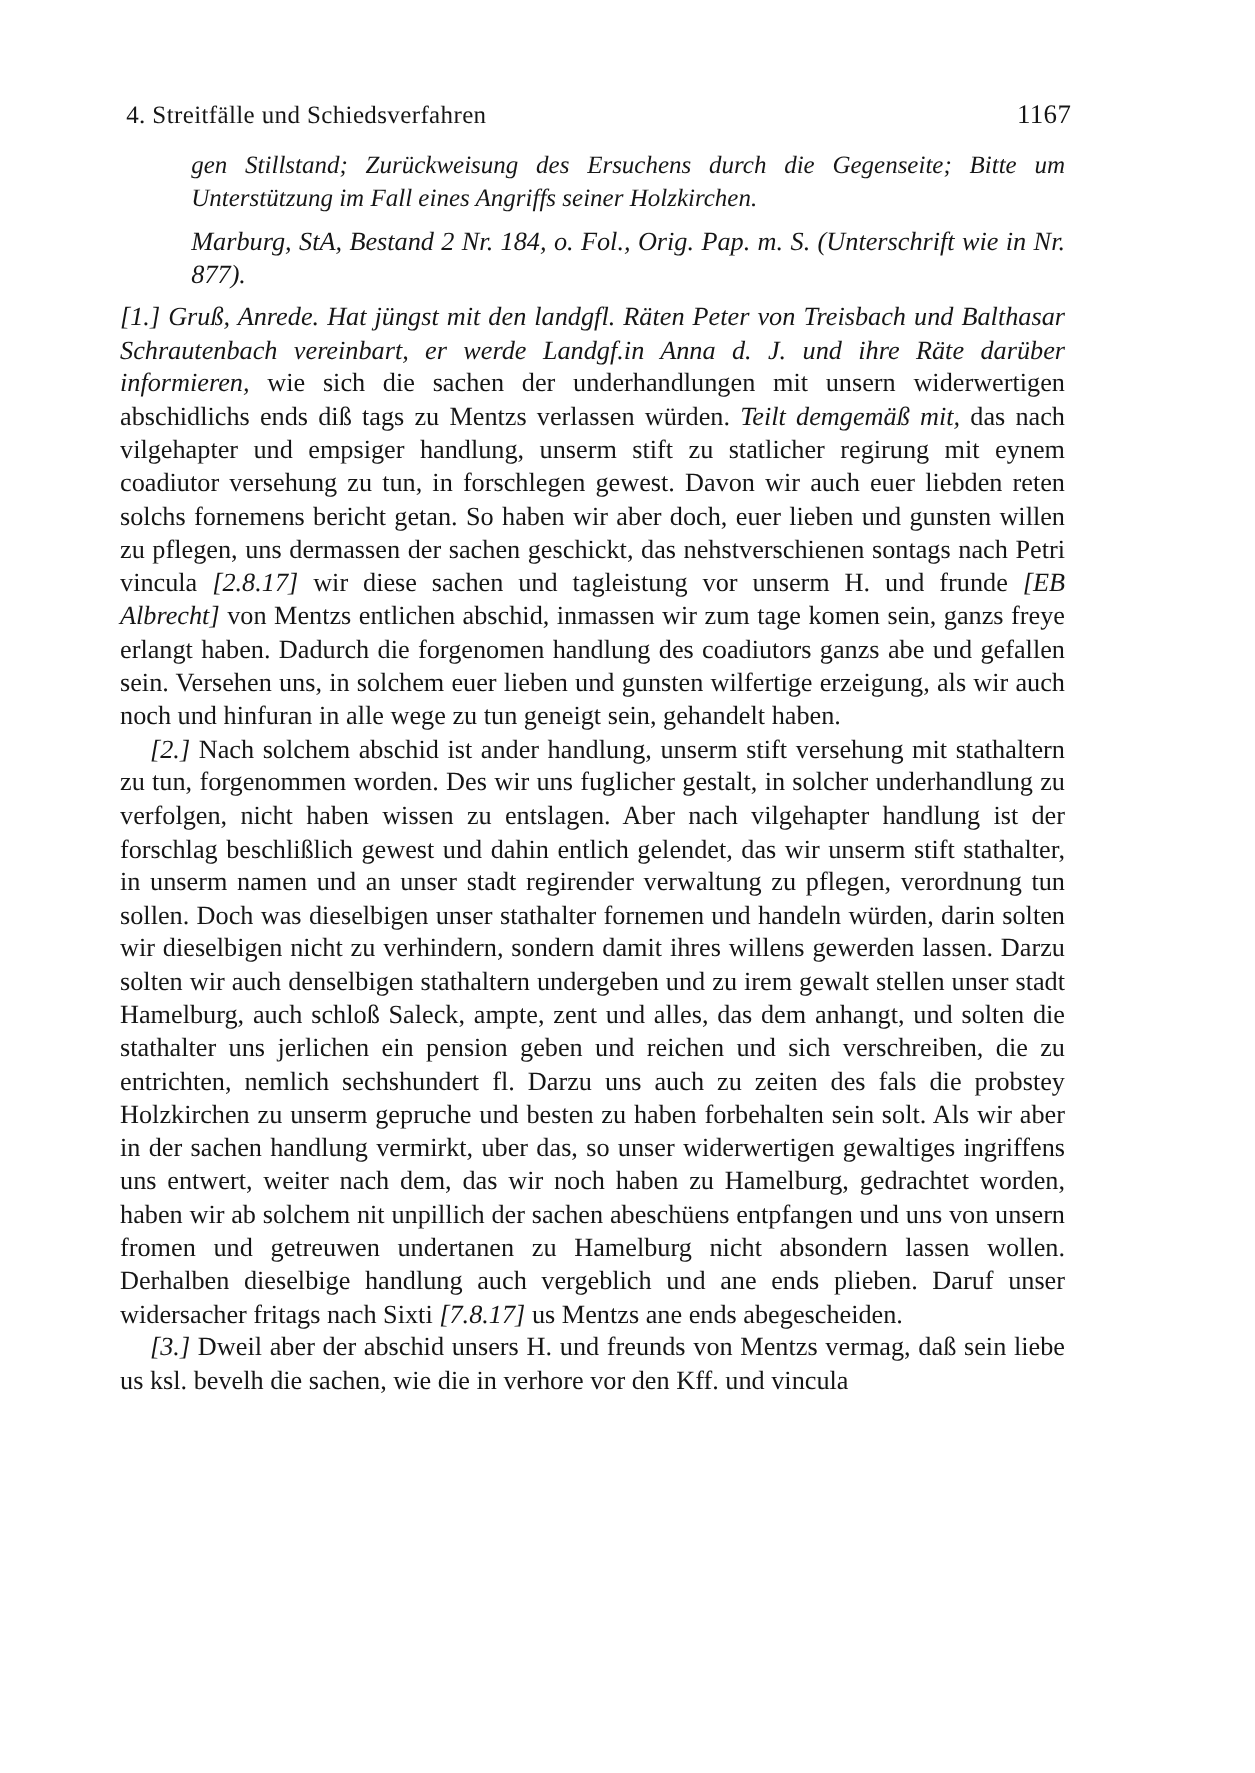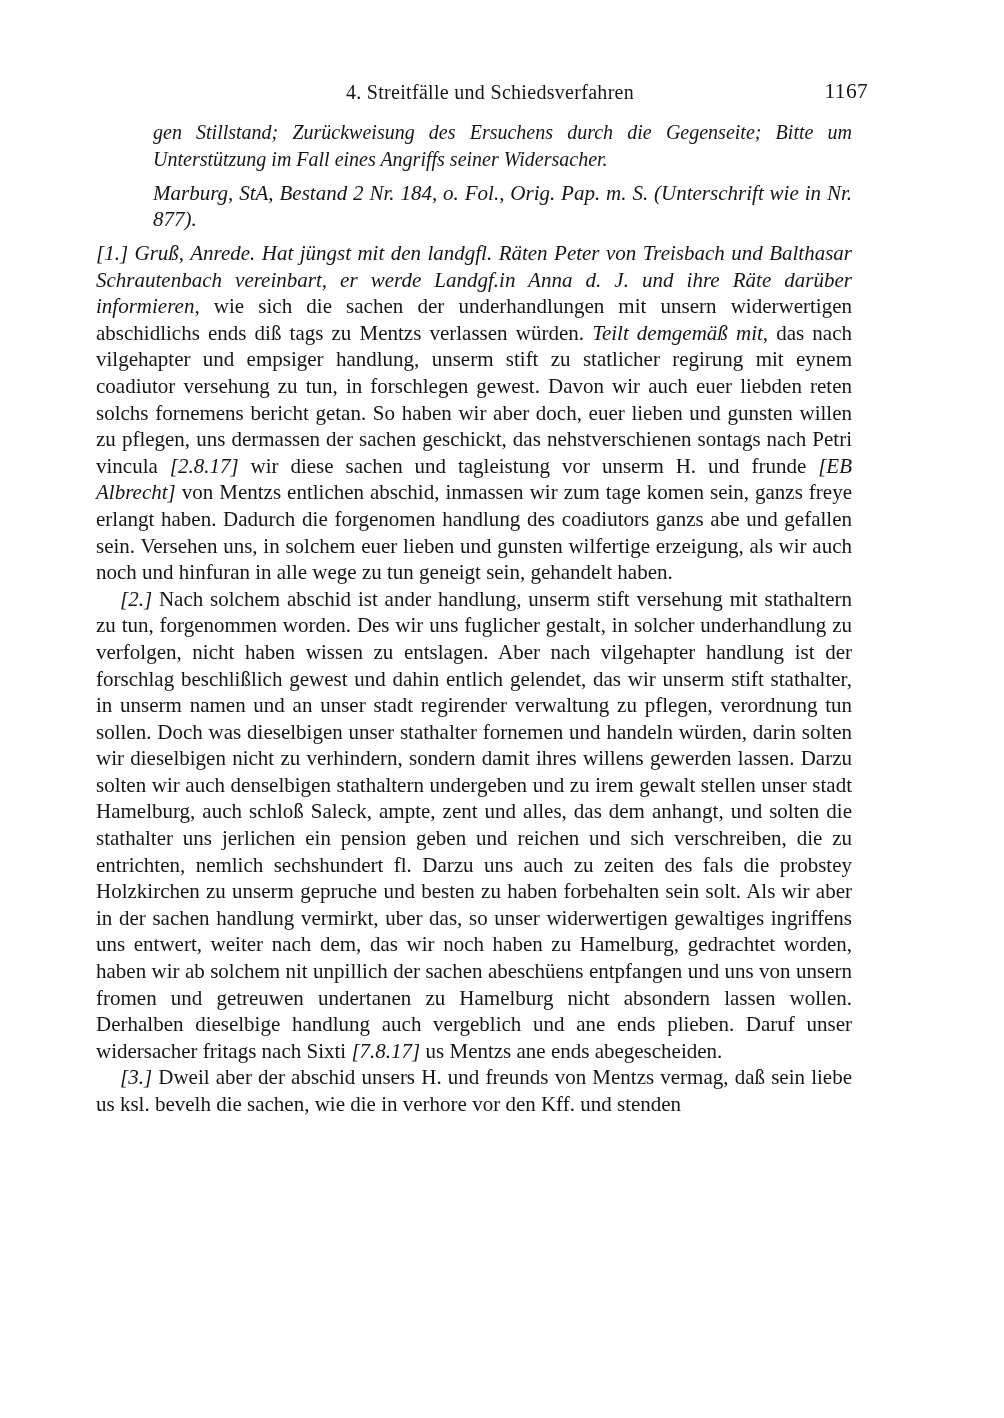--- a/index.html
+++ b/index.html
@@ -13,24 +13,23 @@
     height: 1418px;
     background: #ffffff;
     color: #161616;
     font-family: "Liberation Serif", "DejaVu Serif", serif;
     overflow: hidden;
     -webkit-font-smoothing: antialiased;
   }
   .running-head {
     position: absolute;
     top: 78px;
-    left: 112px;
+    left: 101px;
     width: 756px;
     height: 28px;
-    text-align: center;
     font-size: 20px;
     line-height: 28px;
     letter-spacing: 0.3px;
   }
   .page-number {
     position: absolute;
     right: 0;
     top: -1px;
     font-size: 21.5px;
     margin-left: 32px;
@@ -80,22 +79,22 @@
 </style>
 </head>
 <body>
 
 <div class="page">
   <header class="running-head">
     <span class="head-title">4. Streitfälle und Schiedsverfahren</span>
     <span class="page-number">1167</span>
   </header>
 
-  <div class="summary-block"><span class="it">gen Stillstand; Zurückweisung des Ersuchens durch die Gegenseite; Bitte um Unterstützung im Fall eines Angriffs seiner Widersacher.</span></div>
+  <div class="summary-block"><span class="it">gen Stillstand; Zurückweisung des Ersuchens durch die Gegenseite; Bitte um Unterstützung im Fall eines Angriffs seiner Holzkirchen.</span></div>
 
   <div class="source-block"><span class="it">Marburg, StA, Bestand 2 Nr. 184, o. Fol., Orig. Pap. m. S. (Unterschrift wie in Nr. 877).</span></div>
 
   <div class="body-text">
       <p class=""><span class="it">[1.] Gruß, Anrede. Hat jüngst mit den landgfl. Räten Peter von Treisbach und Balthasar Schrautenbach vereinbart, er werde Landgf.in Anna d. J. und ihre Räte darüber informieren,</span><span class="rm"> wie sich die sachen der underhandlungen mit unsern widerwertigen abschidlichs ends diß tags zu Mentzs verlassen würden. </span><span class="it">Teilt demgemäß mit,</span><span class="rm"> das nach vilgehapter und empsiger handlung, unserm stift zu statlicher regirung mit eynem coadiutor versehung zu tun, in forschlegen gewest. Davon wir auch euer liebden reten solchs fornemens bericht getan. So haben wir aber doch, euer lieben und gunsten willen zu pflegen, uns dermassen der sachen geschickt, das nehstverschienen sontags nach Petri vincula </span><span class="it">[2.8.17]</span><span class="rm"> wir diese sachen und tagleistung vor unserm H. und frunde </span><span class="it">[EB Albrecht]</span><span class="rm"> von Mentzs entlichen abschid, inmassen wir zum tage komen sein, ganzs freye erlangt haben. Dadurch die forgenomen handlung des coadiutors ganzs abe und gefallen sein. Versehen uns, in solchem euer lieben und gunsten wilfertige erzeigung, als wir auch noch und hinfuran in alle wege zu tun geneigt sein, gehandelt haben.</span></p>
       <p class="indent"><span class="it">[2.]</span><span class="rm"> Nach solchem abschid ist ander handlung, unserm stift versehung mit stathaltern zu tun, forgenommen worden. Des wir uns fuglicher gestalt, in solcher underhandlung zu verfolgen, nicht haben wissen zu entslagen. Aber nach vilgehapter handlung ist der forschlag beschlißlich gewest und dahin entlich gelendet, das wir unserm stift stathalter, in unserm namen und an unser stadt regirender verwaltung zu pflegen, verordnung tun sollen. Doch was dieselbigen unser stathalter fornemen und handeln würden, darin solten wir dieselbigen nicht zu verhindern, sondern damit ihres willens gewerden lassen. Darzu solten wir auch denselbigen stathaltern undergeben und zu irem gewalt stellen unser stadt Hamelburg, auch schloß Saleck, ampte, zent und alles, das dem anhangt, und solten die stathalter uns jerlichen ein pension geben und reichen und sich verschreiben, die zu entrichten, nemlich sechshundert fl. Darzu uns auch zu zeiten des fals die probstey Holzkirchen zu unserm gepruche und besten zu haben forbehalten sein solt. Als wir aber in der sachen handlung vermirkt, uber das, so unser widerwertigen gewaltiges ingriffens uns entwert, weiter nach dem, das wir noch haben zu Hamelburg, gedrachtet worden, haben wir ab solchem nit unpillich der sachen abeschüens entpfangen und uns von unsern fromen und getreuwen undertanen zu Hamelburg nicht absondern lassen wollen. Derhalben dieselbige handlung auch vergeblich und ane ends plieben. Daruf unser widersacher fritags nach Sixti </span><span class="it">[7.8.17]</span><span class="rm"> us Mentzs ane ends abegescheiden.</span></p>
-      <p class="indent"><span class="it">[3.]</span><span class="rm"> Dweil aber der abschid unsers H. und freunds von Mentzs vermag, daß sein liebe us ksl. bevelh die sachen, wie die in verhore vor den Kff. und stenden</span></p>
+      <p class="indent"><span class="it">[3.]</span><span class="rm"> Dweil aber der abschid unsers H. und freunds von Mentzs vermag, daß sein liebe us ksl. bevelh die sachen, wie die in verhore vor den Kff. und vincula</span></p>
     </div>
 </div>
 
 </body></html>

